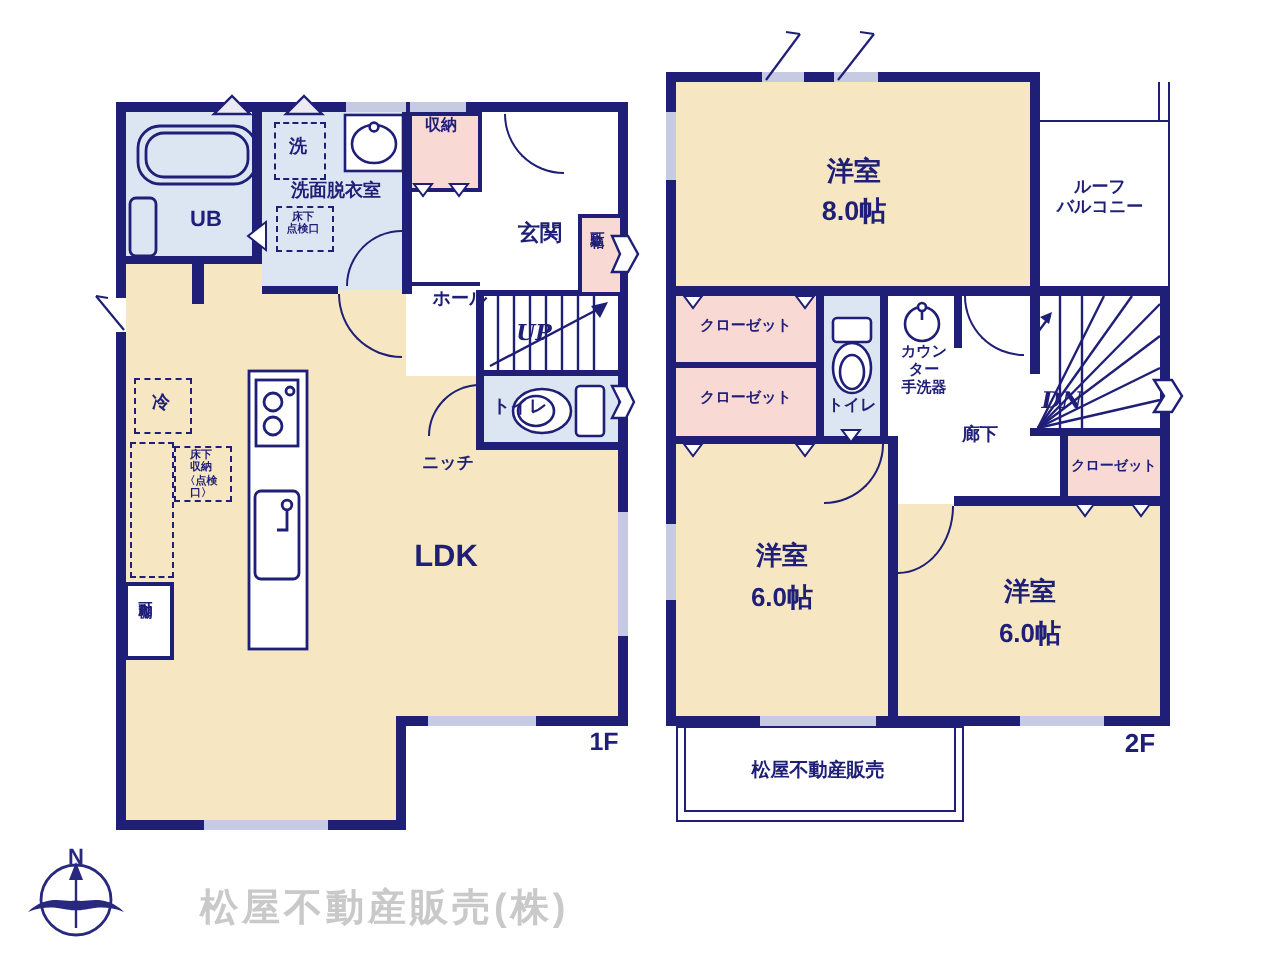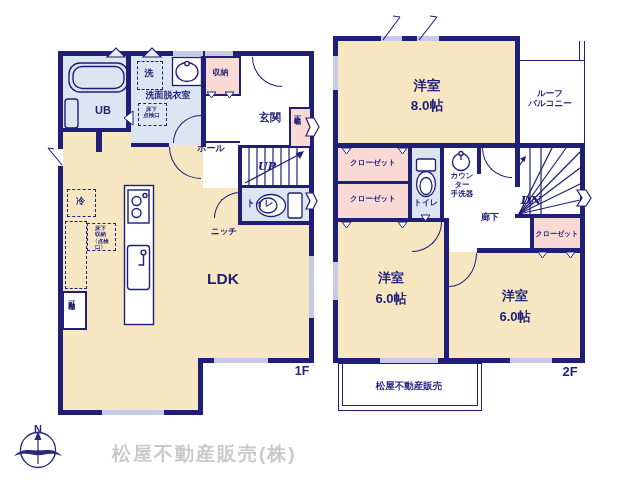--- a/index.html
+++ b/index.html
@@ -225,24 +225,24 @@
       <polygon points="38,431 34.5,440 41.5,440" fill="#28287e"></polygon>
       <path d="M14,456 C24,446 34,452 38,450 C42,452 52,446 62,456 C50,451 42,456 38,455 C34,456 26,451 14,456 Z" fill="#28287e"></path>
     </g>
   </svg>
 
   <div class="lbl" style="left:83px;top:104px;width:40px;font-size:11px;">UB</div>
   <div class="lbl" style="left:137px;top:68px;width:24px;font-size:9px;">洗</div>
   <div class="lbl" style="left:135px;top:90px;width:66px;font-size:9px;">洗面脱衣室</div>
   <div class="lbl" style="left:138px;top:106px;width:27px;font-size:5.5px;">床下
 点検口</div>
-  <div class="lbl" style="left:204px;top:68px;width:33px;font-size:8px;">収納</div>
+  <div class="lbl" style="left:204px;top:58px;width:33px;font-size:8px;">収納</div>
   <div class="lbl" style="left:253px;top:111px;width:34px;font-size:11px;">玄関</div>
   <div class="lbl vert" style="left:293px;top:110px;font-size:7px;">下駄箱</div>
-  <div class="lbl" style="left:191px;top:144px;width:40px;font-size:9px;font-family:Liberation Mono, monospace;">ホール</div>
+  <div class="lbl" style="left:210px;top:144px;width:40px;font-size:9px;">ホール</div>
   <div class="lbl it" style="left:222px;top:161px;width:24px;font-size:11px;">UP</div>
   <div class="lbl" style="left:244px;top:198px;width:32px;font-size:9px;">トイレ</div>
   <div class="lbl" style="left:203px;top:226px;width:42px;font-size:8.5px;">ニッチ</div>
   <div class="lbl" style="left:67px;top:196px;width:27px;font-size:9px;">冷</div>
   <div class="lbl" style="left:87px;top:225px;width:27px;font-size:5.5px;">床下
 収納
 〈点検口〉</div>
   <div class="lbl vert" style="left:67px;top:295px;font-size:7px;">可動棚</div>
   <div class="lbl" style="left:192px;top:270px;width:62px;font-size:15.5px;">LDK</div>
   <div class="lbl" style="left:284px;top:364px;width:36px;font-size:12.5px;">1F</div>
@@ -261,15 +261,15 @@
   <div class="lbl it" style="left:484px;top:194px;width:28px;font-size:11.5px;">DN</div>
   <div class="lbl" style="left:476px;top:212px;width:28px;font-size:9px;">廊下</div>
   <div class="lbl" style="left:374px;top:270px;width:34px;font-size:13px;">洋室</div>
   <div class="lbl" style="left:368px;top:291px;width:46px;font-size:13px;">6.0帖</div>
   <div class="lbl" style="left:498px;top:288px;width:34px;font-size:13px;">洋室</div>
   <div class="lbl" style="left:492px;top:309px;width:46px;font-size:13px;">6.0帖</div>
   <div class="lbl" style="left:357px;top:380px;width:104px;font-size:9.5px;">松屋不動産販売</div>
   <div class="lbl" style="left:552px;top:364px;width:36px;font-size:13px;">2F</div>
 
   <div class="lbl" style="left:31px;top:423px;width:14px;font-size:11px;color:#28287e;">N</div>
-  <div class="company" style="left:100px;top:441px;font-size:19px;margin-left:12px;">松屋不動産販売(株)</div>
+  <div class="company" style="left:100px;top:441px;font-size:19px;">松屋不動産販売(株)</div>
 
 </div>
 
 </body></html>

